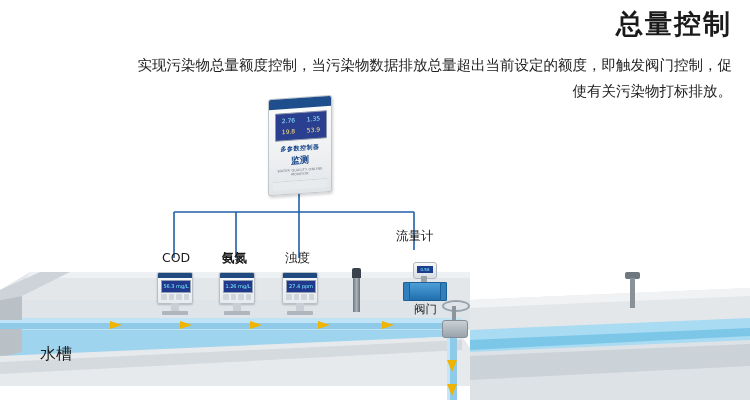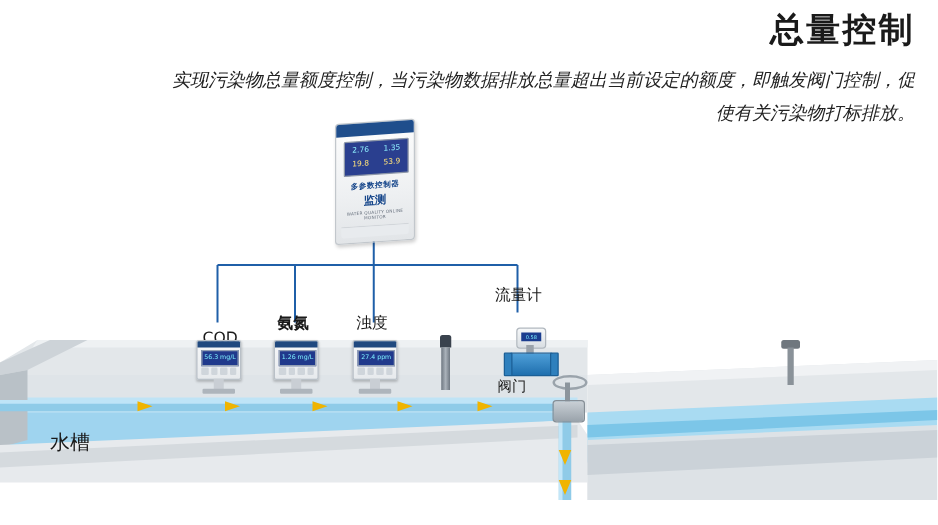--- a/index.html
+++ b/index.html
@@ -6,21 +6,21 @@
   body{width:750px;height:420px;background:#ffffff;font-family:"DejaVu Sans","Liberation Sans",sans-serif;overflow:hidden;position:relative;}
   #root{position:relative;width:750px;height:363px;}
 
   
   .title{
     position:absolute; right:18px; top:6px;
     font-size:27px; font-weight:bold; color:#1a1a1a; letter-spacing:2px;
   }
   .subtitle{
     position:absolute; right:18px; top:52px; width:600px;
-    text-align:right; font-size:14.5px; color:#222; line-height:26px;font-style:italic;
+    text-align:right; font-size:14.5px; color:#222; line-height:26px;
   }
 
   
   .scene{position:absolute;left:0;top:0;width:750px;height:420px;}
 
   
   .controller{
     position:absolute; left:268px; top:97px; width:62px; height:95px;
     background:linear-gradient(180deg,#fdfdfd 0%,#eef0f2 60%,#e2e5e8 100%);
     border:1px solid #c2c7cc; border-radius:3px;
@@ -108,21 +108,21 @@
   }
   .fm-flange{position:absolute;top:20px;width:5px;height:17px;background:#2f80bd;border:1px solid #1b5f96;border-radius:1px;}
 
   
   .valve-wrap{position:absolute;left:434px;top:300px;width:40px;height:46px;}
   .valve-stem{position:absolute;left:18px;top:6px;width:4px;height:16px;background:#8c959d;}
   .valve-hand{position:absolute;left:8px;top:0;width:24px;height:8px;border:2px solid #9aa3ab;border-radius:50%;background:transparent;}
   .valve-body{position:absolute;left:8px;top:20px;width:24px;height:16px;background:linear-gradient(180deg,#c9d0d6,#9aa3ab);border-radius:3px;border:1px solid #858e96;}
 
   
-  .vlabel{position:absolute;font-size:11.5px;color:#1a1a1a;}
+  .vlabel{position:absolute;font-size:11.5px;color:#1a1a1a;margin-left:16px;}
 
   
   .wlabel{position:absolute;left:40px;top:344px;font-size:16px;color:#1a1a1a;}
 
   
   .pole{position:absolute;left:630px;top:278px;width:5px;height:30px;background:#8a9299;}
   .pole-top{position:absolute;left:625px;top:272px;width:15px;height:7px;background:#6f777e;border-radius:2px;}
 </style>
 </head>
 <body>
@@ -200,21 +200,21 @@
           <span>19.8</span>
           <span>53.9</span>
         </div>
       </div>
       <div class="brand">多参数控制器</div>
       <div class="brand2">监测</div>
       <div class="brand3">WATER QUALITY ONLINE MONITOR</div>
       <div class="foot"></div>
     </div>
 
-    <div class="slabel" style="left:162px;top:262px;">COD</div>
+    <div class="slabel" style="left:162px;top:250px;">COD</div>
     <div class="slabel" style="left:222px;top:250px;font-weight:bold;">氨氮</div>
     <div class="slabel" style="left:285px;top:250px;">浊度</div>
     <div class="slabel" style="left:396px;top:228px;">流量计</div>
 
     <div class="analyzer" style="left:157px;top:272px;">
       <div class="hd"></div>
       <div class="sc">56.3 mg/L</div>
       <div class="btns">
           <i></i>
           <i></i>

